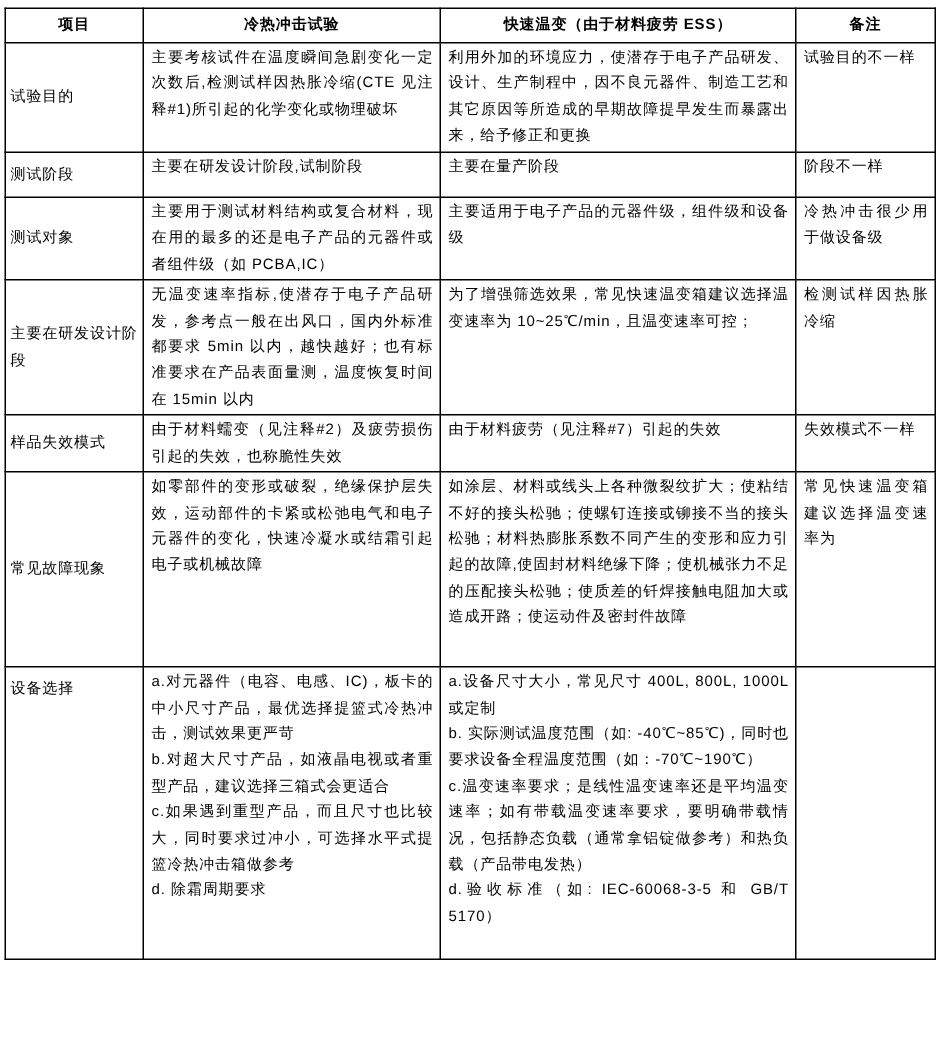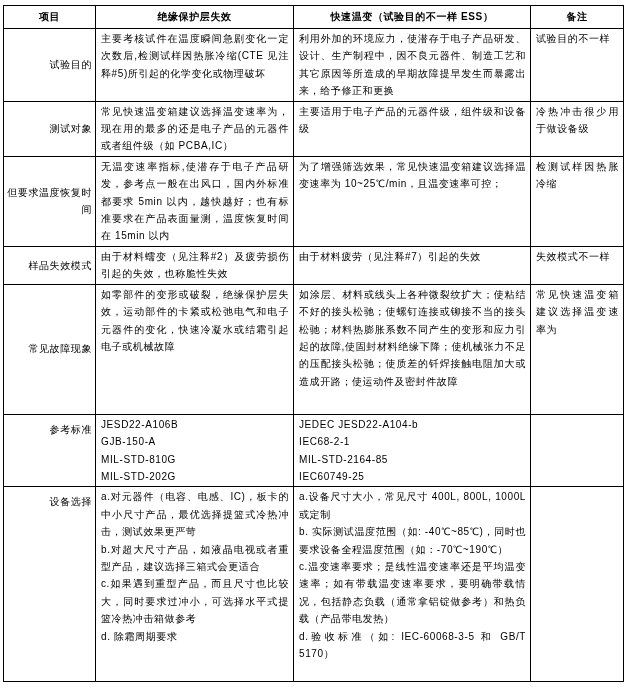--- a/index.html
+++ b/index.html
@@ -29,21 +29,21 @@
   }
   .cmp thead th {
     font-weight:bold;
     text-align:center;
     vertical-align:middle;
     white-space:normal;
     padding:1px 2px;
   }
   .cmp th.rowlabel {
     font-weight:normal;
-    text-align:right;
+    text-align:left;
     white-space:normal;
     padding:6px 3px;
   }
   .cmp tr.vmid th.rowlabel { vertical-align:middle; }
   .cmp tr.vtop th.rowlabel { vertical-align:top; }
   
   tr.hhd { height:23px; }
   tr.h1 { height:69px; }
   tr.h2 { height:19px; }
   tr.h3 { height:52px; }
@@ -60,67 +60,61 @@
   <table class="cmp">
     <colgroup>
         <col class="c1">
         <col class="c2">
         <col class="c3">
         <col class="c4">
       </colgroup>
     <thead>
       <tr class="hhd">
         <th>项目</th>
-        <th>绝缘保护层失效</th>
-        <th>快速温变（试验目的不一样 ESS）</th>
+        <th>冷热冲击试验</th>
+        <th>快速温变（由于材料疲劳 ESS）</th>
         <th>备注</th>
       </tr>
     </thead>
     <tbody>
       <tr class="h1 vmid">
         <th class="rowlabel">试验目的</th>
-        <td>主要考核试件在温度瞬间急剧变化一定次数后,检测试样因热胀冷缩(CTE 见注释#5)所引起的化学变化或物理破坏</td>
+        <td>主要考核试件在温度瞬间急剧变化一定次数后,检测试样因热胀冷缩(CTE 见注释#1)所引起的化学变化或物理破坏</td>
         <td>利用外加的环境应力，使潜存于电子产品研发、设计、生产制程中，因不良元器件、制造工艺和其它原因等所造成的早期故障提早发生而暴露出来，给予修正和更换</td>
         <td>试验目的不一样</td>
       </tr>
+      <tr class="h2 vmid">
+        <th class="rowlabel">测试阶段</th>
+        <td>主要在研发设计阶段,试制阶段</td>
+        <td>主要在量产阶段</td>
+        <td>阶段不一样</td>
+      </tr>
       <tr class="h3 vmid">
         <th class="rowlabel">测试对象</th>
-        <td>常见快速温变箱建议选择温变速率为，现在用的最多的还是电子产品的元器件或者组件级（如 PCBA,IC）</td>
+        <td>主要用于测试材料结构或复合材料，现在用的最多的还是电子产品的元器件或者组件级（如 PCBA,IC）</td>
         <td>主要适用于电子产品的元器件级，组件级和设备级</td>
         <td>冷热冲击很少用于做设备级</td>
       </tr>
       <tr class="h4 vmid">
-        <th class="rowlabel">但要求温度恢复时间</th>
+        <th class="rowlabel">主要在研发设计阶段</th>
         <td>无温变速率指标,使潜存于电子产品研发，参考点一般在出风口，国内外标准都要求 5min 以内，越快越好；也有标准要求在产品表面量测，温度恢复时间在 15min 以内</td>
         <td>为了增强筛选效果，常见快速温变箱建议选择温变速率为 10~25℃/min，且温变速率可控；</td>
         <td>检测试样因热胀冷缩</td>
       </tr>
       <tr class="h5 vmid">
         <th class="rowlabel">样品失效模式</th>
         <td>由于材料蠕变（见注释#2）及疲劳损伤引起的失效，也称脆性失效</td>
         <td>由于材料疲劳（见注释#7）引起的失效</td>
         <td>失效模式不一样</td>
       </tr>
       <tr class="h6 vmid">
         <th class="rowlabel">常见故障现象</th>
         <td>如零部件的变形或破裂，绝缘保护层失效，运动部件的卡紧或松弛电气和电子元器件的变化，快速冷凝水或结霜引起电子或机械故障</td>
         <td>如涂层、材料或线头上各种微裂纹扩大；使粘结不好的接头松驰；使螺钉连接或铆接不当的接头松驰；材料热膨胀系数不同产生的变形和应力引起的故障,使固封材料绝缘下降；使机械张力不足的压配接头松驰；使质差的钎焊接触电阻加大或造成开路；使运动件及密封件故障</td>
         <td>常见快速温变箱建议选择温变速率为</td>
-      </tr>
-      <tr class="h7 vtop">
-        <th class="rowlabel">参考标准</th>
-        <td>JESD22-A106B
-GJB-150-A
-MIL-STD-810G
-MIL-STD-202G</td>
-        <td>JEDEC JESD22-A104-b
-IEC68-2-1
-MIL-STD-2164-85
-IEC60749-25</td>
-        <td></td>
       </tr>
       <tr class="h8 vtop">
         <th class="rowlabel">设备选择</th>
         <td>a.对元器件（电容、电感、IC)，板卡的中小尺寸产品，最优选择提篮式冷热冲击，测试效果更严苛
 b.对超大尺寸产品，如液晶电视或者重型产品，建议选择三箱式会更适合
 c.如果遇到重型产品，而且尺寸也比较大，同时要求过冲小，可选择水平式提篮冷热冲击箱做参考
 d. 除霜周期要求</td>
         <td>a.设备尺寸大小，常见尺寸 400L, 800L, 1000L 或定制
 b. 实际测试温度范围（如: -40℃~85℃)，同时也要求设备全程温度范围（如：-70℃~190℃）
 c.温变速率要求；是线性温变速率还是平均温变速率；如有带载温变速率要求，要明确带载情况，包括静态负载（通常拿铝锭做参考）和热负载（产品带电发热）

